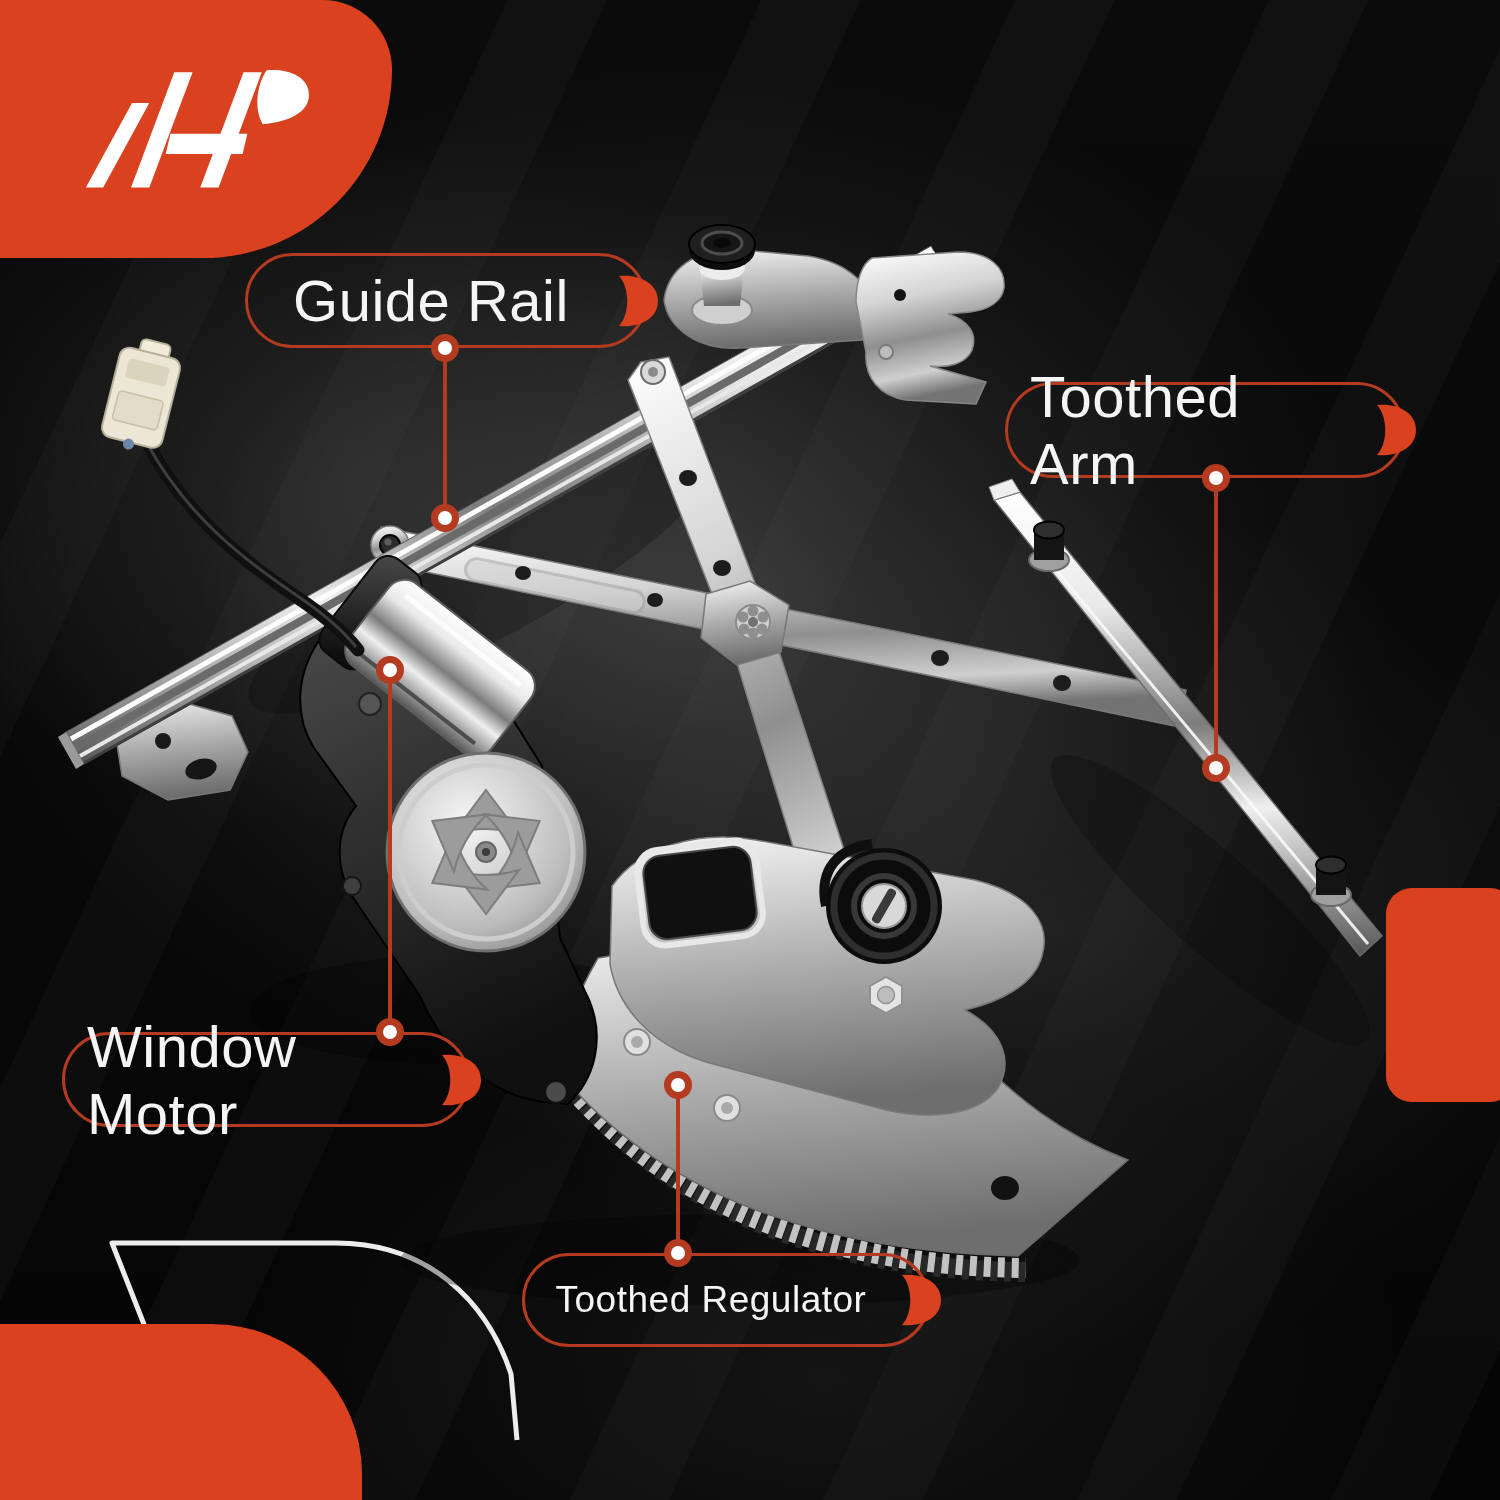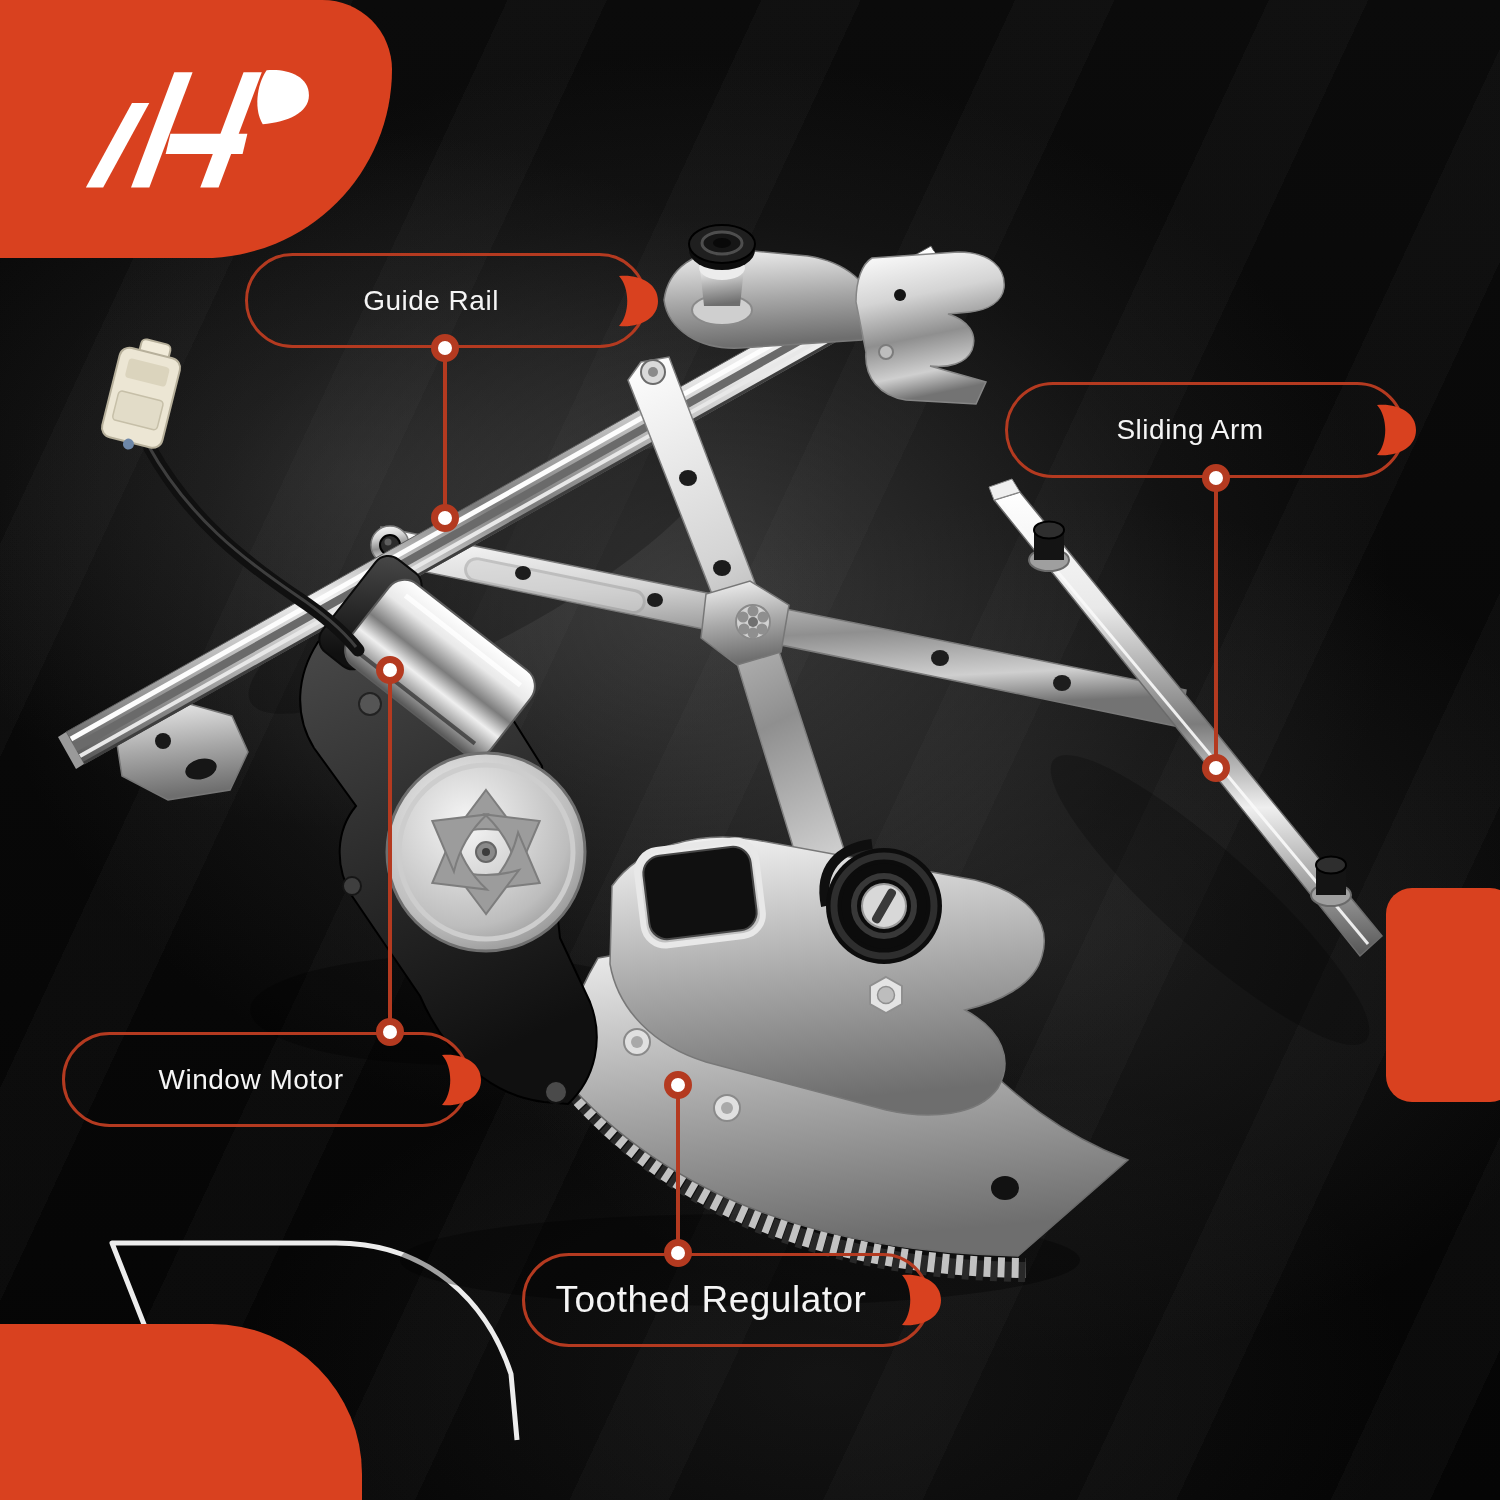--- a/index.html
+++ b/index.html
@@ -38,21 +38,21 @@
   .dot{
     position:absolute;width:14px;height:14px;border-radius:50%;
     background:#fff;border:7px solid var(--line,#b43a20);
     transform:translate(-50%,-50%);
   }
   .pill{
     position:absolute;box-sizing:border-box;
     border:3px solid var(--line,#b43a20);border-radius:999px;
     display:flex;align-items:center;justify-content:center;
     color:var(--labeltext,#f5f5f5);
-    font-size:28px;letter-spacing:.5px;
+    font-size:58px;letter-spacing:.5px;
     padding:0 52px 0 22px;
   }
   .pill--long{font-size:37px;}
   .pill .tab{position:absolute;right:-22px;top:50%;transform:translateY(-50%);}
   .pill .tab path{fill:var(--accent,#d9411f);}
 </style>
 </head>
 <body>
 
 <div class="stage">
@@ -276,21 +276,21 @@
     <div class="callout-line" style="left:676px;top:1085px;height:168px;"></div>
 
     <div class="pill" style="left:245px;top:253px;width:402px;height:95px;">
       <span>Guide Rail</span>
       <svg class="tab" width="54" height="52" viewBox="0 0 52 52">
         <path d="M6,1 C17,13 17,39 6,51 C26,53 45,44 45,26 C45,8 26,-1 6,1 Z"></path>
       </svg>
     </div>
 
     <div class="pill" style="left:1005px;top:382px;width:400px;height:96px;">
-      <span>Sliding Arm</span>
+      <span>Toothed Arm</span>
       <svg class="tab" width="54" height="52" viewBox="0 0 52 52">
         <path d="M6,1 C17,13 17,39 6,51 C26,53 45,44 45,26 C45,8 26,-1 6,1 Z"></path>
       </svg>
     </div>
 
     <div class="pill pill--long" style="left:522px;top:1253px;width:408px;height:94px;">
       <span>Toothed Regulator</span>
       <svg class="tab" width="54" height="52" viewBox="0 0 52 52">
         <path d="M6,1 C17,13 17,39 6,51 C26,53 45,44 45,26 C45,8 26,-1 6,1 Z"></path>
       </svg>

